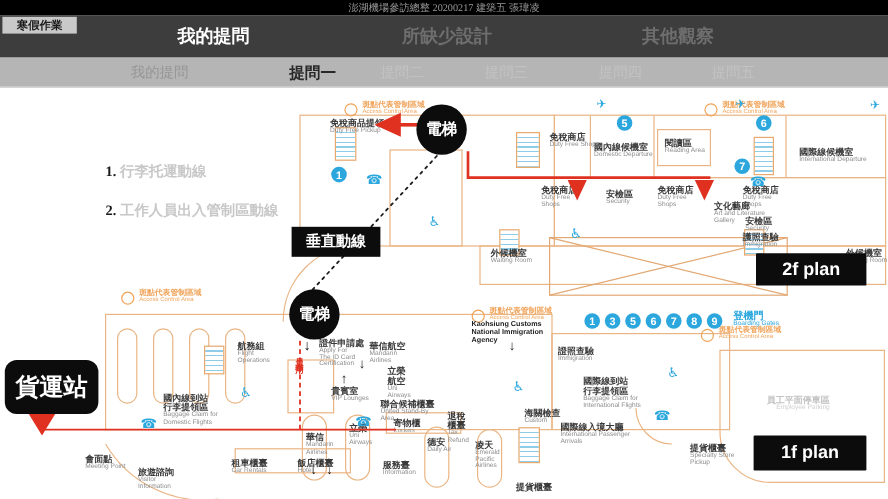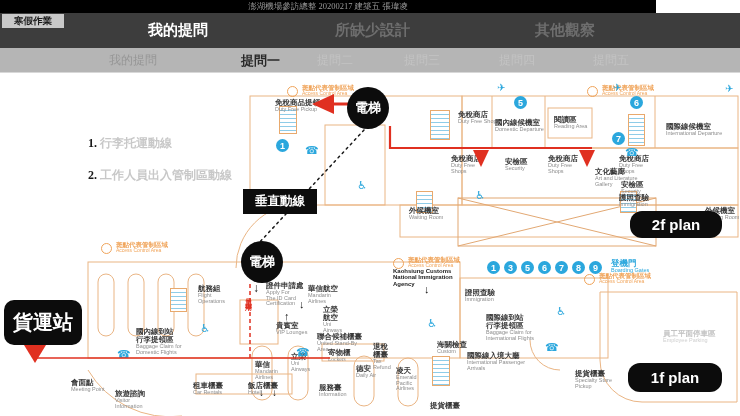--- a/index.html
+++ b/index.html
@@ -1,19 +1,19 @@
 <!DOCTYPE html>
 <html><head>
 <meta charset="utf-8">
 <style>
   html,body{margin:0;padding:0;background:#fff;}
   .stage{position:relative;width:740px;height:416px;overflow:hidden;background:#fff;
          font-family:"Liberation Sans","DejaVu Sans",sans-serif;}
   
-  .titlebar{position:absolute;left:0;top:0;width:656px;height:13px;background:#000;
+  .titlebar{position:absolute;left:0;top:0;width:740px;height:13px;background:#000;
             display:flex;align-items:center;justify-content:center;}
   .titlebar span{color:#9a9a9a;font-size:8.5px;font-family:"Liberation Serif","DejaVu Serif",serif;}
   .tabbar{position:absolute;left:0;top:13px;width:740px;height:35px;background:#3d3d3d;}
   .tab{position:absolute;top:8px;font-size:15px;font-weight:bold;color:#6e6e6e;
        font-family:"Liberation Serif","DejaVu Serif",serif;cursor:pointer;}
   .tab.active{color:#fff;}
   .corner-badge{position:absolute;left:2px;top:14px;width:62px;height:14px;background:#c9c9c9;
        color:#1a1a1a;font-size:9.5px;font-weight:bold;display:flex;align-items:center;justify-content:center;
        font-family:"Liberation Serif","DejaVu Serif",serif;z-index:8;}
   .subtabbar{position:absolute;left:0;top:48px;width:740px;height:24px;background:#b5b5b5;
@@ -38,21 +38,21 @@
   .legend .ring{position:absolute;left:0;top:2px;width:9px;height:9px;border:1.5px solid #f0a45a;border-radius:50%;}
   .legend .tx{margin-left:15px;display:block;font-size:6.5px;font-weight:bold;color:#f0a45a;line-height:1.1;}
   .legend .tx2{margin-left:15px;display:block;font-size:5px;color:#f0a45a;line-height:1.1;}
   
   .circ{position:absolute;width:13px;height:13px;border-radius:50%;background:#2ba7dd;color:#fff;
         font-size:9px;font-weight:bold;display:flex;align-items:center;justify-content:center;z-index:4;}
   
   .bb{position:absolute;background:#0c0c0c;color:#fff;display:flex;align-items:center;justify-content:center;
       font-weight:bold;z-index:6;}
   .bb.round{border-radius:50%;}
-  .bb.pill{border-radius:12px;font-family:"Liberation Sans",sans-serif;}
+  .bb.pill{border-radius:1px;font-family:"Liberation Sans",sans-serif;}
   
   .ic{position:absolute;color:#2ba7dd;z-index:4;line-height:1;}
   .ic.black{color:#111;}
   .stairs{position:absolute;border:1px solid #e8a96d;z-index:2;
       background:repeating-linear-gradient(to bottom,#ffffff 0 3px,#8fccе8 3px 4px);
       background:repeating-linear-gradient(to bottom,#ffffff 0 3px,#8fcce8 3px 4px);}
   .vtext{position:absolute;writing-mode:vertical-rl;color:#e03020;font-size:7px;font-weight:bold;
       letter-spacing:2px;z-index:5;}
   svg.layer{position:absolute;left:0;top:0;z-index:1;}
   svg.layer.top{z-index:5;pointer-events:none;}
@@ -350,21 +350,21 @@
   <div class="lbl" style="left:575px;top:370px;">
       <span class="zh">提貨櫃臺</span>
       <span class="en">Specialty Store
 Pickup</span>
     </div>
   <div class="lbl" style="left:467px;top:352px;">
       <span class="zh">國際線入境大廳</span>
       <span class="en">International Passenger
 Arrivals</span>
     </div>
-  <div class="lbl gray" style="left:663px;top:330px;">
+  <div class="lbl gray" style="left:639px;top:330px;text-align:right;">
       <span class="zh">員工平面停車區</span>
       <span class="en">Employee Parking</span>
     </div>
 
   <div class="circ" style="left:487px;top:261px;">1</div>
   <div class="circ" style="left:504px;top:261px;">3</div>
   <div class="circ" style="left:521px;top:261px;">5</div>
   <div class="circ" style="left:538px;top:261px;">6</div>
   <div class="circ" style="left:555px;top:261px;">7</div>
   <div class="circ" style="left:572px;top:261px;">8</div>

